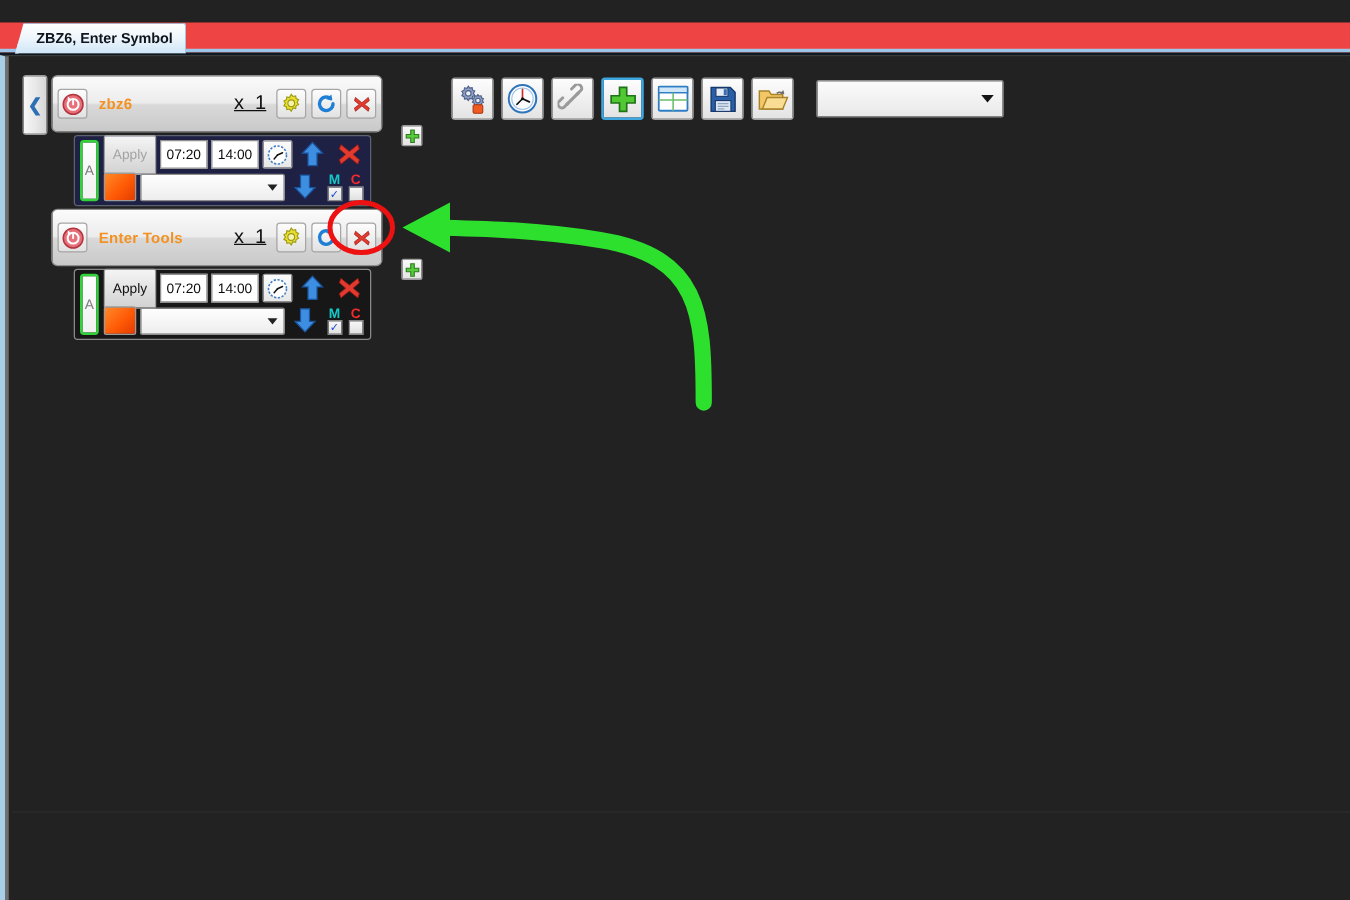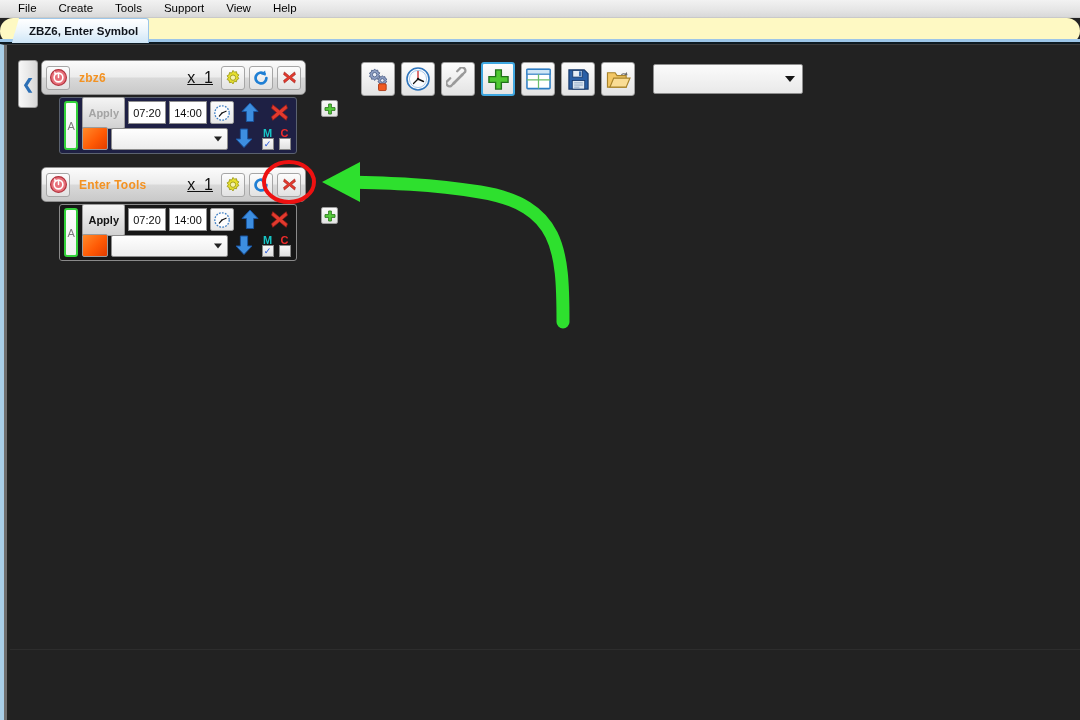--- a/index.html
+++ b/index.html
@@ -19,22 +19,21 @@
     border-bottom: 1px solid #c9c9c9;
   }
   .menubar .mi {
     font-size: 11.5px; color: #000; padding: 1px 11px 2px 11px;
     line-height: 14px; cursor: default; white-space: nowrap;
   }
 
   
   .tabstrip {
     position: absolute; left: 0; top: 18px; width: 1080px; height: 26px;
-    background: #fef9c3;
-    border-radius: 13px;
+    background: #ef4444;
   }
   .tabstrip .rule {
     position: absolute; left: 0; top: 21px; width: 1080px; height: 3px;
     background: #9dc6e8;
   }
   .tabstrip .rule2 {
     position: absolute; left: 0; top: 24px; width: 1080px; height: 2px;
     background: #0d1a22;
   }
   .tab {
@@ -76,21 +75,21 @@
     background: linear-gradient(to right, #f7f7f7 0%, #e9e9e9 50%, #d6d6d6 100%);
     border: 1px solid #9a9a9a; border-radius: 3px;
     display: flex; align-items: center; justify-content: center;
     cursor: pointer;
   }
   .collapse .chev { font-size: 14px; color: #2c6fb5; line-height: 1; font-weight: bold; }
 
   
   .console { position: absolute; }
   .chead {
-    position: relative; height: 35px; width: 265px;
+    position: relative; height: 46px; width: 265px;
     background: linear-gradient(to bottom, #fbfbfb 0%, #ececec 48%, #d9d9d9 52%, #c9c9c9 100%);
     border: 1px solid #8e8e8e; border-radius: 5px;
     display: flex; align-items: center; padding: 0 4px; gap: 0px;
   }
   .cbtn {
     width: 24px; height: 24px; border-radius: 3px;
     background: linear-gradient(to bottom, #fdfdfd 0%, #efefef 50%, #e2e2e2 100%);
     border: 1px solid #a6a6a6;
     display: flex; align-items: center; justify-content: center;
     cursor: pointer; flex: none;
@@ -116,21 +115,20 @@
   }
   .ctrls { flex: 1; display: flex; flex-direction: column; gap: 3px; }
   .row1, .row2 { display: flex; align-items: center; gap: 3px; height: 23px; }
 
   .apply {
     height: 32px; padding: 0 5px; min-width: 42px;
     background: linear-gradient(to bottom, #f4f4f4 0%, #e3e3e3 50%, #d2d2d2 100%);
     border: 1px solid #9d9d9d; border-radius: 2px;
     font-size: 11px; display: flex; align-items: center; justify-content: center;
     cursor: pointer;
-    font-weight: bold;
   }
   .apply.disabled { color: #a4a4a4; }
   .apply.enabled { color: #121212; }
 
   .tfield {
     height: 23px; width: 38px; background: #ffffff; border: 1px solid #8e8e8e;
     font-size: 11px; color: #0b0b0b; display: flex; align-items: center; justify-content: center;
     cursor: text;
   }
   .sqbtn {
@@ -197,28 +195,20 @@
     color: #2ee02e; font-size: 19.5px; font-weight: bold; line-height: 32px;
     white-space: pre-wrap;
   }
   svg.overlay { position: absolute; left: 0; top: 0; width: 1080px; height: 720px; pointer-events: none; }
 </style>
 </head>
 <body>
 
 <div id="app">
 
-  <div class="menubar">
-    <div class="mi">File</div>
-    <div class="mi">Create</div>
-    <div class="mi">Tools</div>
-    <div class="mi">Support</div>
-    <div class="mi">View</div>
-    <div class="mi">Help</div>
-  </div>
 
   <div class="tabstrip">
     <div class="rule"></div>
     <div class="rule2"></div>
     <div class="tab">
       <span class="slant"></span>
       <span>ZBZ6, Enter Symbol</span>
     </div>
   </div>
 

